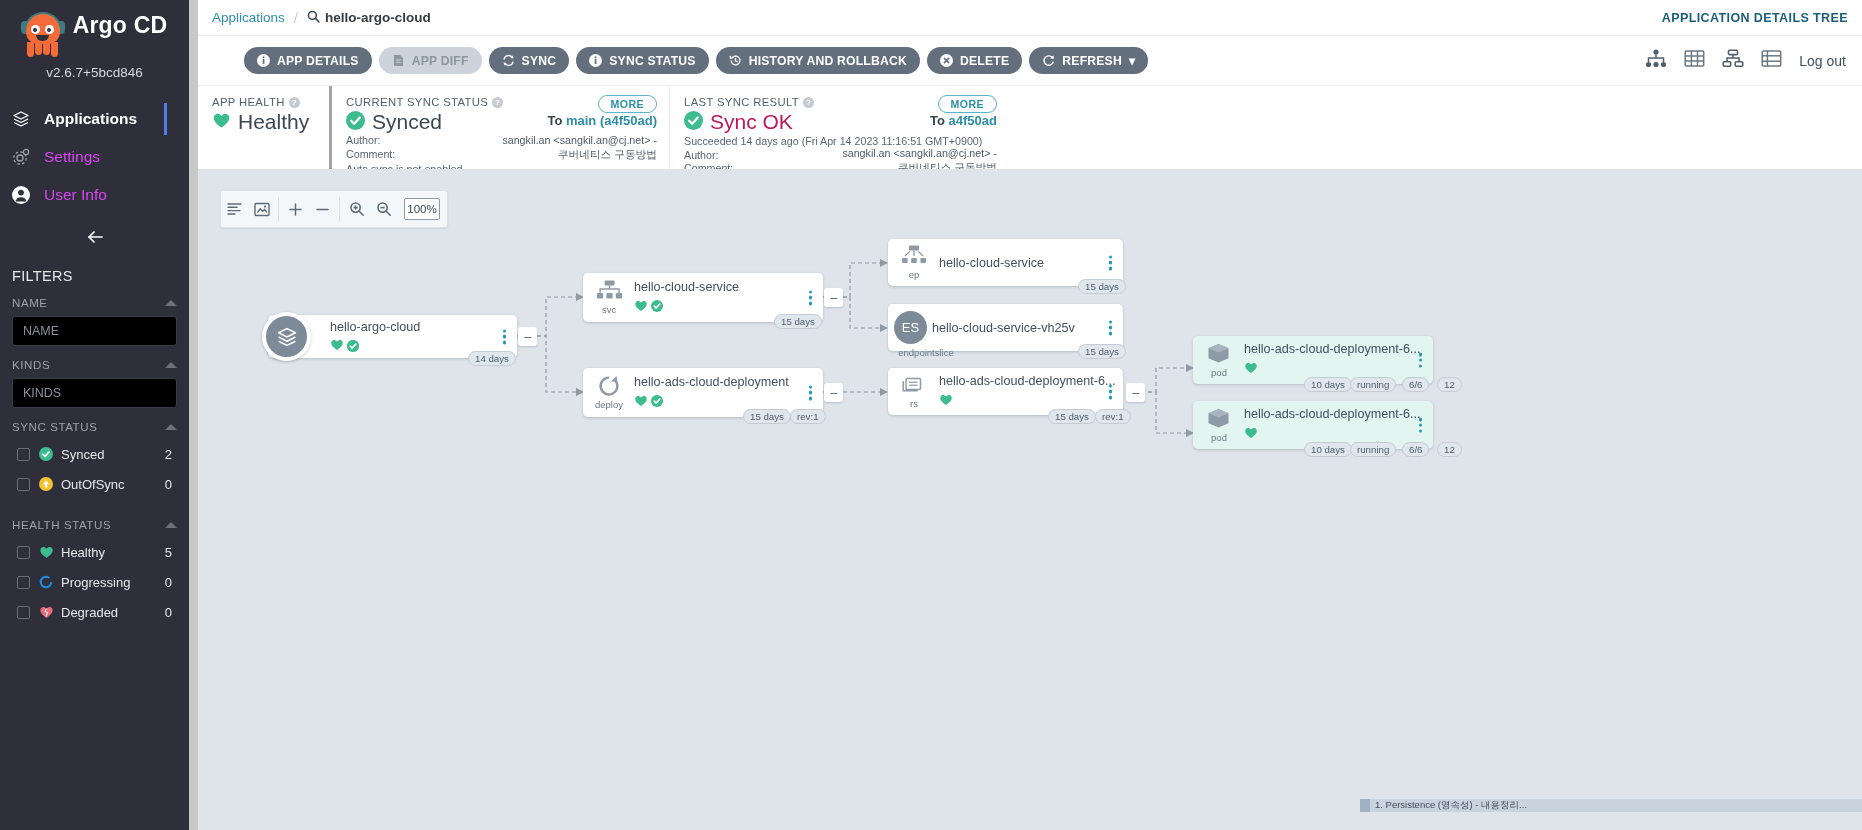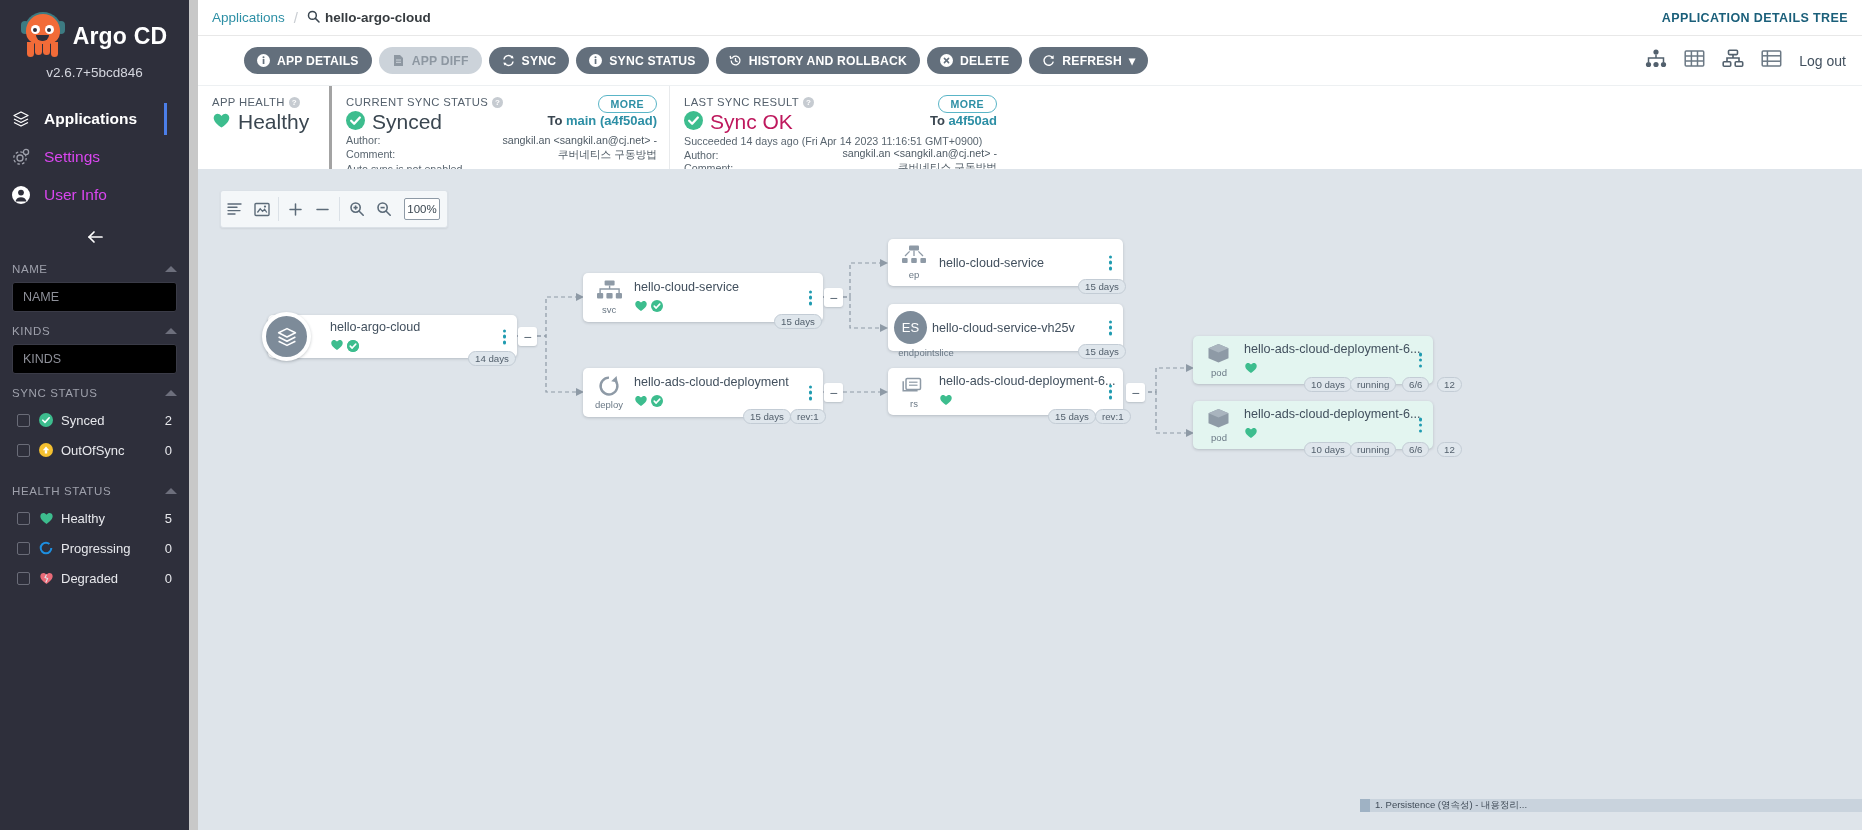--- a/index.html
+++ b/index.html
@@ -13,21 +13,21 @@
 
   
   .sidebar {
     width: 189px; height: 830px;
     background: #2e2f3b;
     color: #d4d6de;
     position: relative;
     flex: 0 0 189px;
     overflow: hidden;
   }
-  .brand { display:flex; align-items:center; justify-content:center; gap:9px; padding-top:12px; }
+  .brand { display:flex; justify-content:center; gap:9px; padding-top:12px; }
   .octo { width: 42px; height: 48px; position: relative; }
   .octo-head {
     position:absolute; left:4px; top:2px; width:34px; height:30px;
     background:#f26b38; border-radius:17px 17px 12px 12px;
   }
   .octo-hair {
     position:absolute; left:2px; top:0px; width:38px; height:20px;
     background:#3d7b82; border-radius:19px 19px 0 0;
   }
   .octo-ear-l, .octo-ear-r {
@@ -251,20 +251,21 @@
 
     <div class="collapse">
       <svg width="22" height="16" viewBox="0 0 22 16">
           <g stroke="#fff" stroke-width="1.7" fill="none" stroke-linecap="round" stroke-linejoin="round">
             <line x1="18" y1="8" x2="5" y2="8"></line>
             <polyline points="10,3 5,8 10,13"></polyline>
           </g>
         </svg>
     </div>
 
+    <div class="filters-title">FILTERS</div>
 
     <div class="f-group">
       <div class="f-head">
         <span>NAME</span>
         <span class="caret"></span>
       </div>
       <input class="f-input" value="" placeholder="NAME" style="">
     </div>
 
     <div class="f-group">

